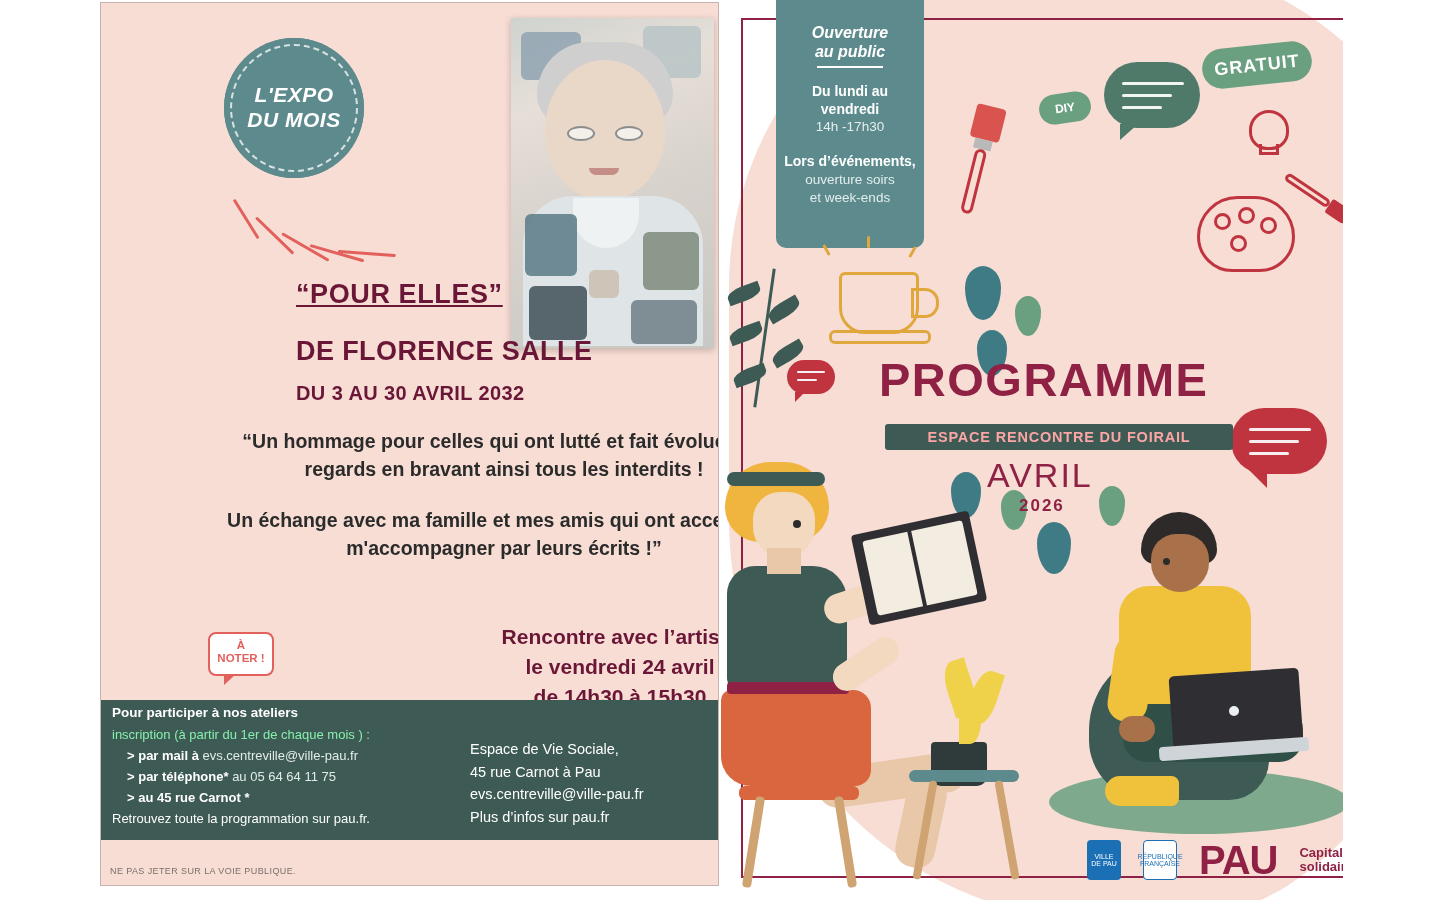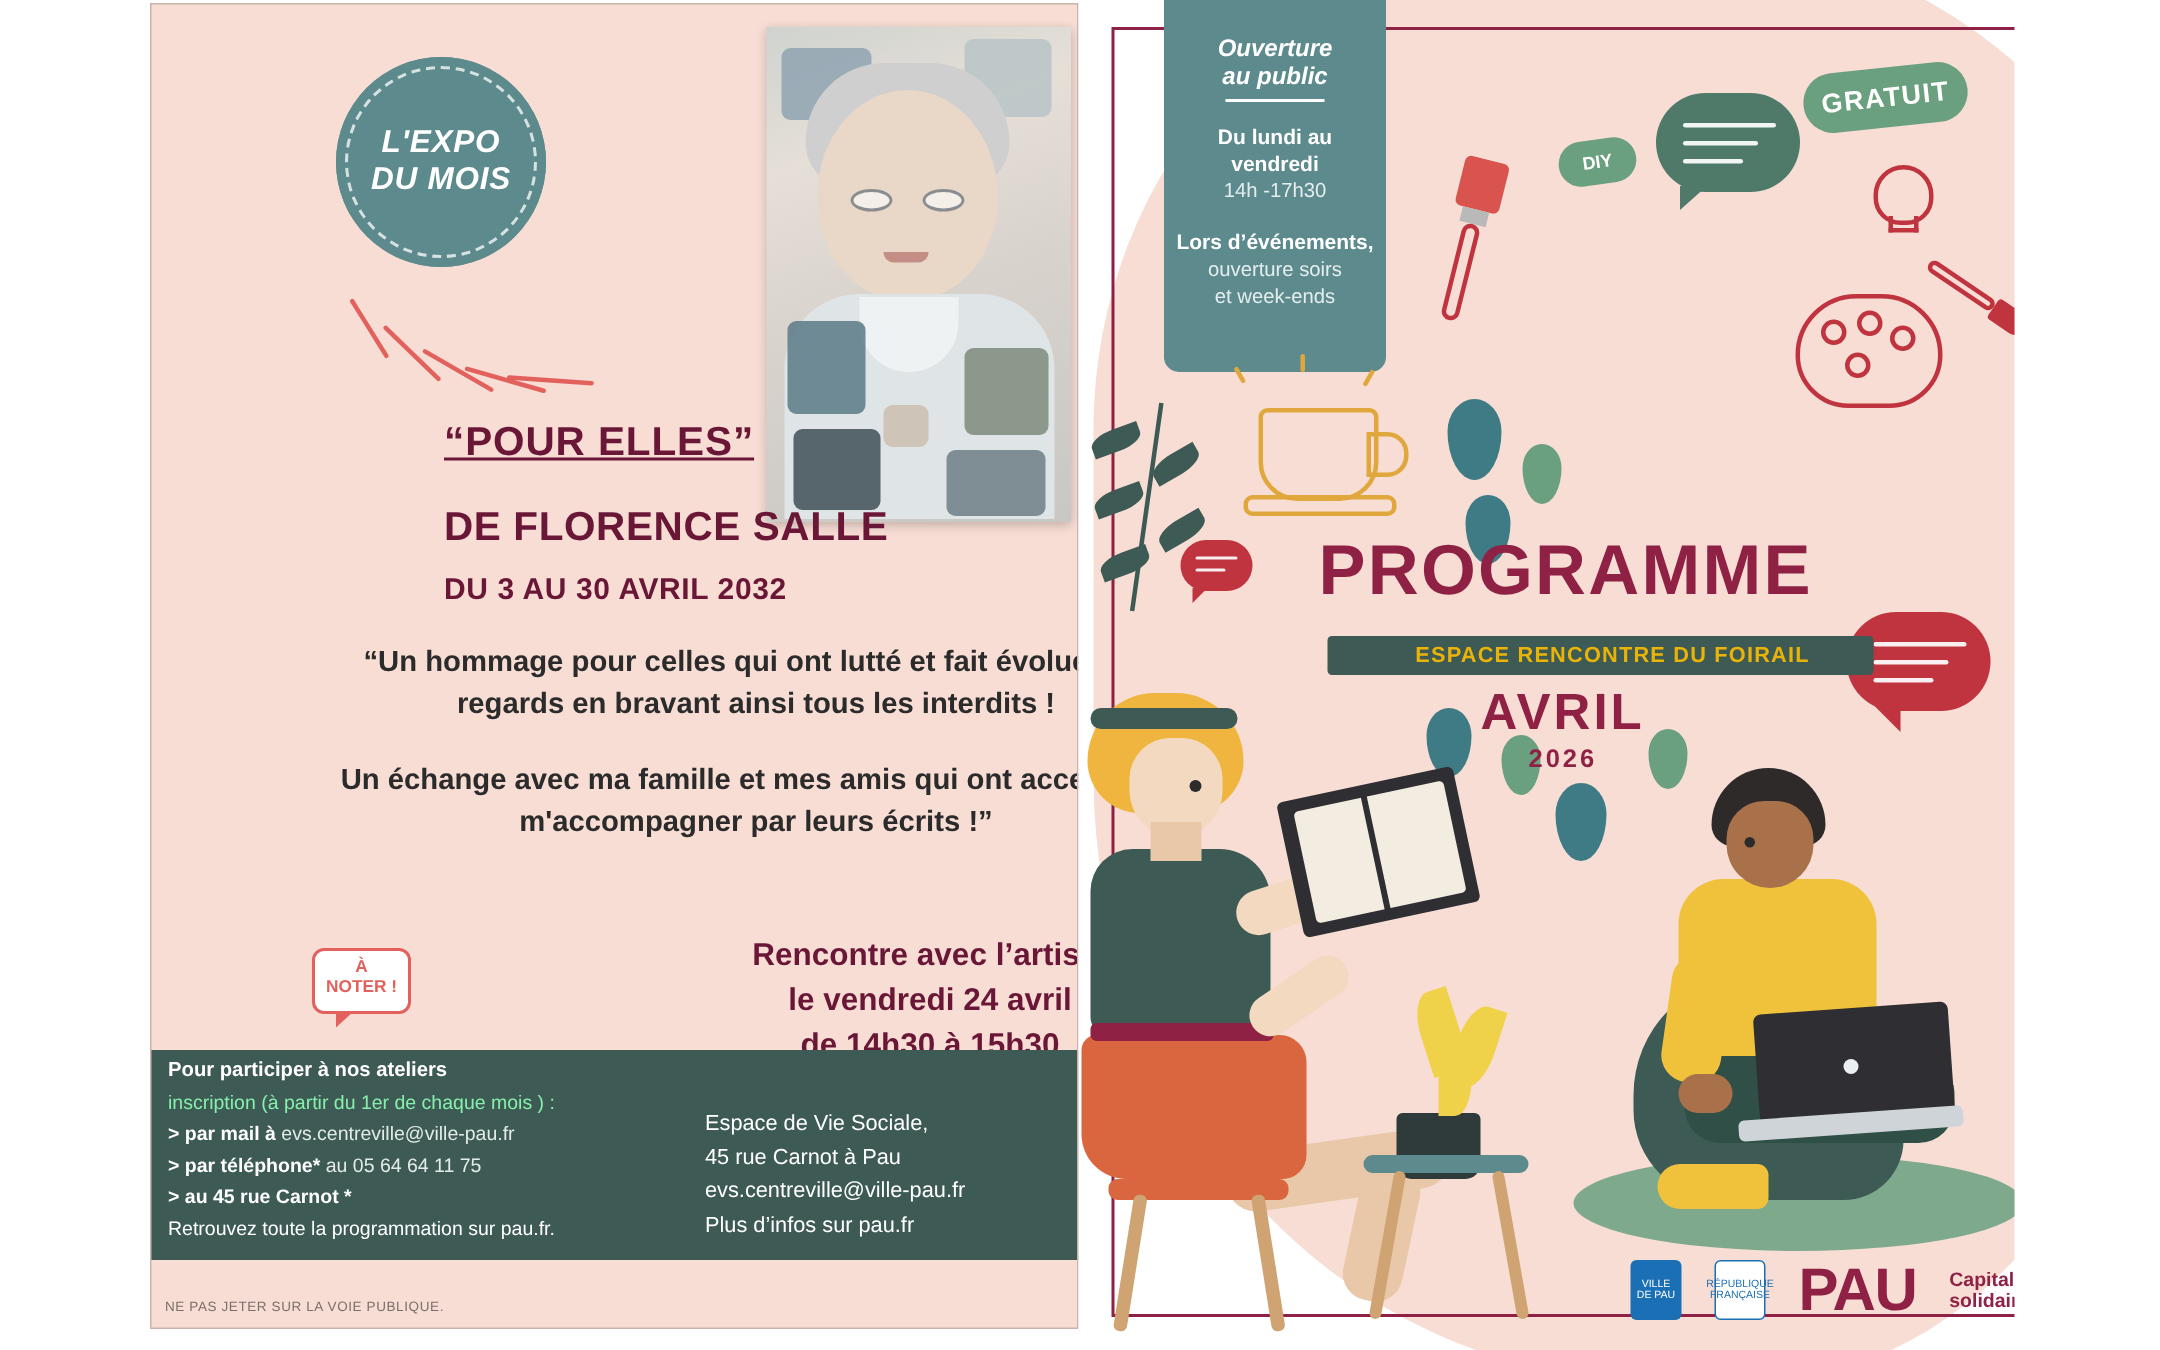--- a/index.html
+++ b/index.html
@@ -37,21 +37,21 @@
 
   .meeting{position:absolute;left:350px;top:620px;width:340px;text-align:center;color:#6a1637;font-size:21px;font-weight:bold;line-height:1.42;}
 
   .noter-bubble{position:absolute;left:108px;top:630px;width:66px;height:44px;background:#fff;border:2px solid #e2615c;border-radius:8px;color:#e2615c;font-weight:bold;font-size:11.5px;text-align:center;line-height:1.15;padding-top:5px;box-sizing:border-box;}
   .noter-bubble:after{content:"";position:absolute;left:14px;bottom:-11px;width:0;height:0;border-top:11px solid #e2615c;border-right:12px solid transparent;}
 
   .info-box{position:absolute;left:100px;top:700px;width:619px;height:140px;background:#3d5a54;color:#ffffff;}
   .info-left{position:absolute;left:12px;top:2px;width:310px;font-size:13px;line-height:1.62;}
   .info-left .hl{font-weight:bold;font-size:13.5px;}
   .info-left .sub{color:#86efac;}
-  .info-left .bullet{font-weight:bold;}
+  .info-left .bullet{font-weight:bold;margin-left:15px;}
   .info-left .bullet .light{font-weight:normal;color:#e3ebe8;}
   .info-left .foot{font-style:italic;font-size:11px;color:#d9e3e0;}
   .info-right{position:absolute;left:370px;top:38px;font-size:14.5px;line-height:1.56;color:#ffffff;}
 
   .legal{position:absolute;left:110px;top:866px;font-size:9px;color:#7a6f6a;letter-spacing:.4px;}
 
   
   .right-panel{position:absolute;left:719px;top:0;width:624px;height:900px;background:#ffffff;overflow:hidden;}
   .rp-blob{position:absolute;left:10px;top:-40px;width:740px;height:960px;background:#f7ddd4;border-radius:42% 46% 40% 50% / 34% 38% 46% 42%;}
   .rp-frame{position:absolute;left:22px;top:18px;width:660px;height:860px;border:2px solid #8f2145;box-sizing:border-box;}
@@ -88,22 +88,22 @@
   .pb2-tip{position:absolute;left:52px;top:0;width:26px;height:16px;background:#c0343f;border-radius:3px 10px 10px 3px;}
 
   .cup{position:absolute;left:120px;top:272px;width:74px;height:56px;border:3px solid #e0a83c;border-radius:6px 6px 26px 26px;}
   .cup-handle{position:absolute;left:192px;top:288px;width:22px;height:24px;border:3px solid #e0a83c;border-radius:0 14px 14px 0;}
   .cup-saucer{position:absolute;left:110px;top:330px;width:96px;height:8px;border:3px solid #e0a83c;border-radius:6px;}
   .spark{position:absolute;background:#e0a83c;width:3px;height:12px;border-radius:2px;}
 
   .drop{position:absolute;background:#3f7b84;border-radius:50% 50% 50% 50%/60% 60% 40% 40%;transform:rotate(180deg);}
 
   .prog-title{position:absolute;left:160px;top:352px;font-size:47px;font-weight:bold;color:#8f2145;letter-spacing:1.5px;}
-  .prog-sub{position:absolute;left:166px;top:424px;width:348px;height:26px;background:#3d5a54;color:#eab308;font-size:14.5px;font-weight:bold;letter-spacing:.8px;display:flex;align-items:center;justify-content:center;border-radius:3px;padding-left:16px;}
-  .prog-month{position:absolute;left:268px;top:456px;font-size:34px;font-weight:bold;color:#8f2145;letter-spacing:2px;text-align:center;}
+  .prog-sub{position:absolute;left:166px;top:424px;width:348px;height:26px;background:#3d5a54;color:#fca5a5;font-size:14.5px;font-weight:bold;letter-spacing:.8px;display:flex;align-items:center;justify-content:center;border-radius:3px;}
+  .prog-month{position:absolute;left:268px;top:456px;font-size:34px;font-weight:normal;color:#8f2145;letter-spacing:2px;text-align:center;}
   .prog-year{position:absolute;left:300px;top:496px;font-size:17px;font-weight:bold;color:#8f2145;letter-spacing:2px;}
 
   
   .reader-hair{position:absolute;left:6px;top:462px;width:104px;height:80px;background:#f0b53e;border-radius:52px 52px 40px 40px;}
   .reader-band{position:absolute;left:8px;top:472px;width:98px;height:14px;background:#3d5a54;border-radius:7px;}
   .reader-face{position:absolute;left:34px;top:492px;width:62px;height:66px;background:#f3d9c0;border-radius:28px 28px 32px 32px;}
   .reader-eye{position:absolute;left:74px;top:520px;width:8px;height:8px;background:#2c2c2c;border-radius:50%;}
   .reader-neck{position:absolute;left:48px;top:548px;width:34px;height:26px;background:#e9c7a9;}
   .reader-top{position:absolute;left:8px;top:566px;width:120px;height:124px;background:#3d5a54;border-radius:28px 34px 12px 12px;}
   .reader-belt{position:absolute;left:8px;top:682px;width:122px;height:12px;background:#8f2145;border-radius:4px;}

